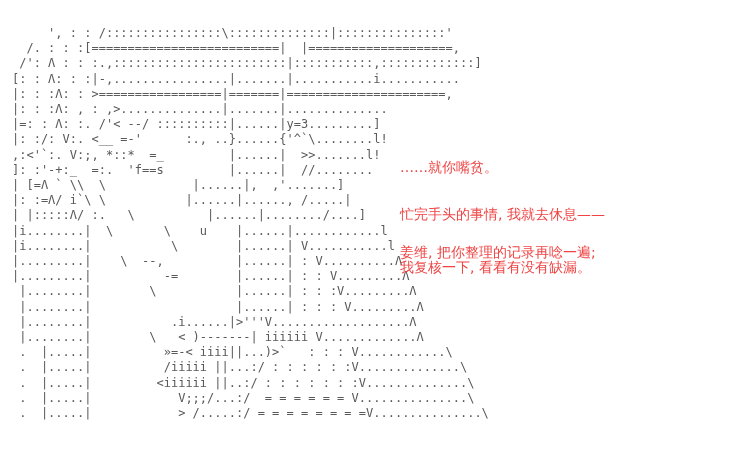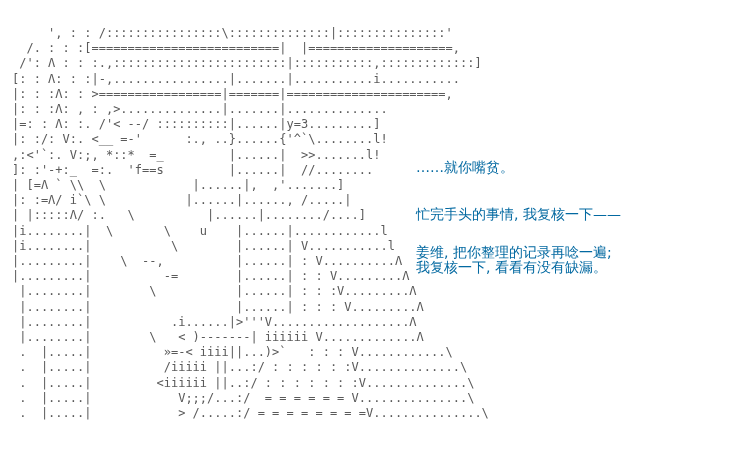--- a/index.html
+++ b/index.html
@@ -22,25 +22,25 @@
     font-family:"DejaVu Sans Mono",monospace;
     font-size:12px;
     line-height:15.2px;
     letter-spacing:0;
     white-space:pre;
     color:#5a5a5a;
   }
   
   .dlg{
     position:absolute;
-    left:416px;
+    left:400px;
     font-family:"DejaVu Sans",sans-serif;
     font-size:14px;
     line-height:15px;
-    color:#0369a1;
+    color:#ef4444;
     white-space:nowrap;
   }
   .dlg.l0{top:160px;}
   .dlg.l1{top:192px;}
   .dlg.l2{top:207px;}
   .dlg.l3{top:245px;}
   .dlg.l4{top:260px;}
 </style>
 </head>
 <body>
@@ -67,16 +67,16 @@
  |........|                    |......| : : : V.........Λ
  |........|           .i......|&gt;'''V...................Λ
  |........|        \   &lt; )-------| iiiiii V.............Λ
  .  |.....|          »=-&lt; iiii||...)&gt;`   : : : V............\
  .  |.....|          /iiiii ||...:/ : : : : : :V..............\
  .  |.....|         &lt;iiiiii ||..:/ : : : : : : :V..............\
  .  |.....|            V;;;/...:/  = = = = = = V...............\
  .  |.....|            &gt; /.....:/ = = = = = = = =V...............\</pre>
 
   <div class="dlg l0">……就你嘴贫。</div>
-  <div class="dlg l2">忙完手头的事情, 我复核一下——</div>
+  <div class="dlg l2">忙完手头的事情, 我就去休息——</div>
   <div class="dlg l4">我复核一下, 看看有没有缺漏。</div>
   <div class="dlg l3">姜维, 把你整理的记录再唸一遍;</div>
 </div>
 
 </body></html>

